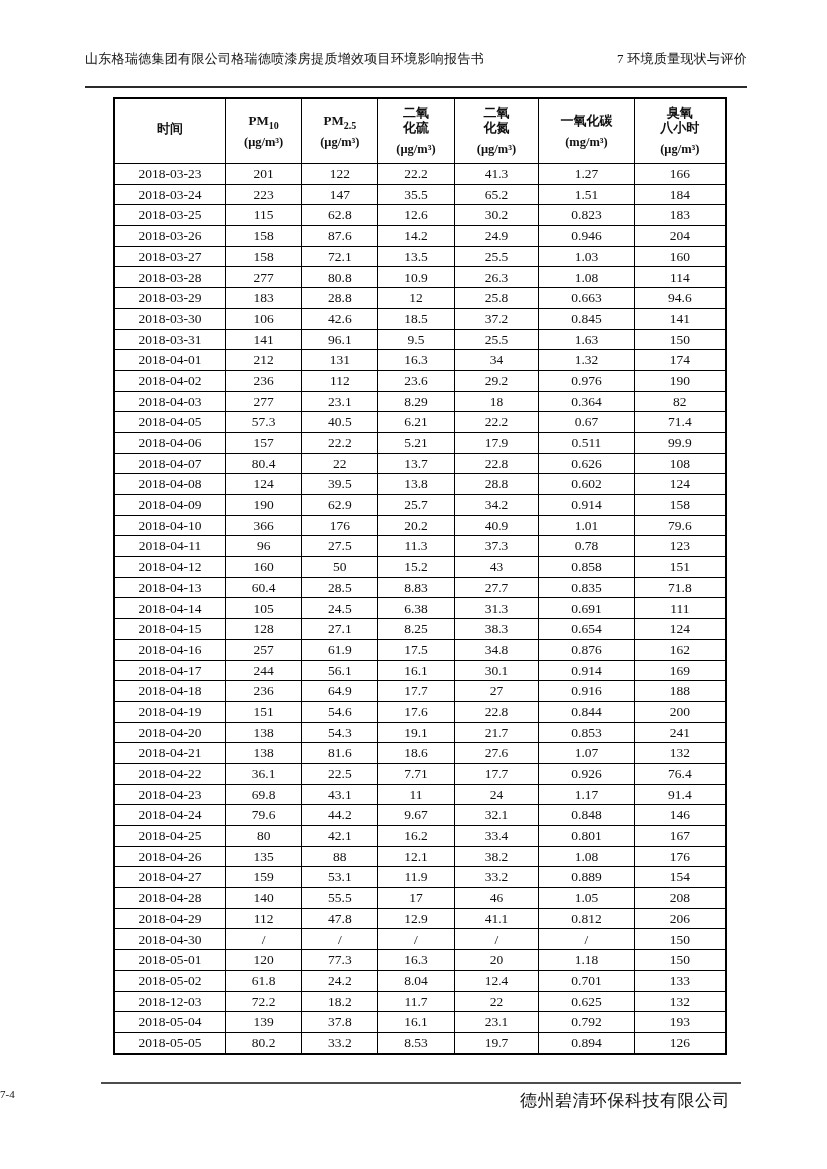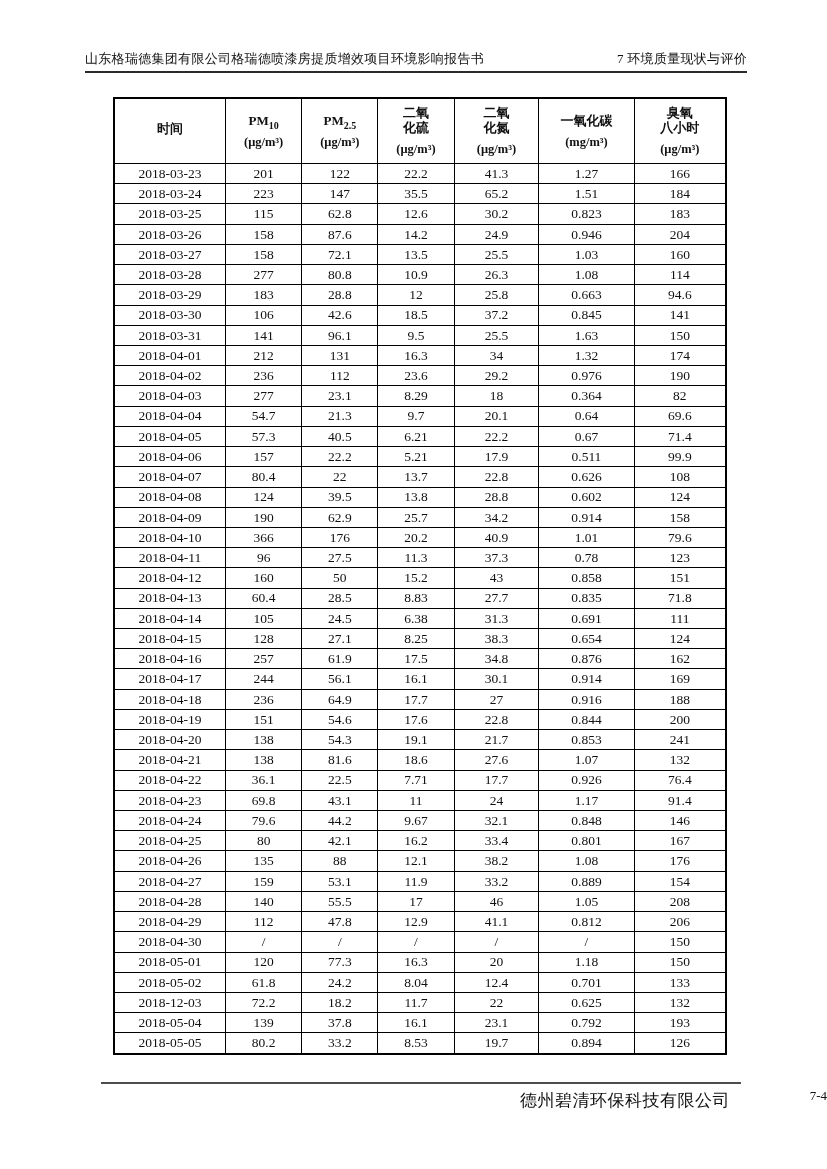--- a/index.html
+++ b/index.html
@@ -17,21 +17,21 @@
   }
 
   
   .page-header {
     position: absolute;
     left: 85px; right: 80px; top: 50px;
     display: flex;
     justify-content: space-between;
     align-items: flex-end;
     border-bottom: 2px solid #2b2b2b;
-    padding-bottom: 3px;
+    padding-bottom: 18px;
     font-size: 13px;
     letter-spacing: 0.3px;
     white-space: nowrap;
   }
 
   
   table.report-table {
     position: absolute;
     left: 113px; top: 97px;
     width: 614px; height: 958px;
@@ -74,22 +74,22 @@
   
   .footer-rule {
     position: absolute;
     left: 101px; width: 640px; top: 1082px;
     height: 2px;
     background: #4d4d4d;
   }
   .footer-page-number {
     position: absolute;
     left: 0; right: 0; top: 1088px;
-    text-align: right;
-    font-size: 13px;
+    text-align: left;
+    font-size: 11px;
   }
   .footer-company {
     position: absolute;
     right: 97px; top: 1089px;
     font-size: 17px;
     letter-spacing: 0.5px;
   }
 </style>
 </head>
 <body>
@@ -263,29 +263,20 @@
         <tr>
           <td>2018-04-03</td>
           <td>277</td>
           <td>23.1</td>
           <td>8.29</td>
           <td>18</td>
           <td>0.364</td>
           <td>82</td>
         </tr>
         <tr>
-          <td>2018-04-04</td>
-          <td>54.7</td>
-          <td>21.3</td>
-          <td>9.7</td>
-          <td>20.1</td>
-          <td>0.64</td>
-          <td>69.6</td>
-        </tr>
-        <tr>
           <td>2018-04-05</td>
           <td>57.3</td>
           <td>40.5</td>
           <td>6.21</td>
           <td>22.2</td>
           <td>0.67</td>
           <td>71.4</td>
         </tr>
         <tr>
           <td>2018-04-06</td>

